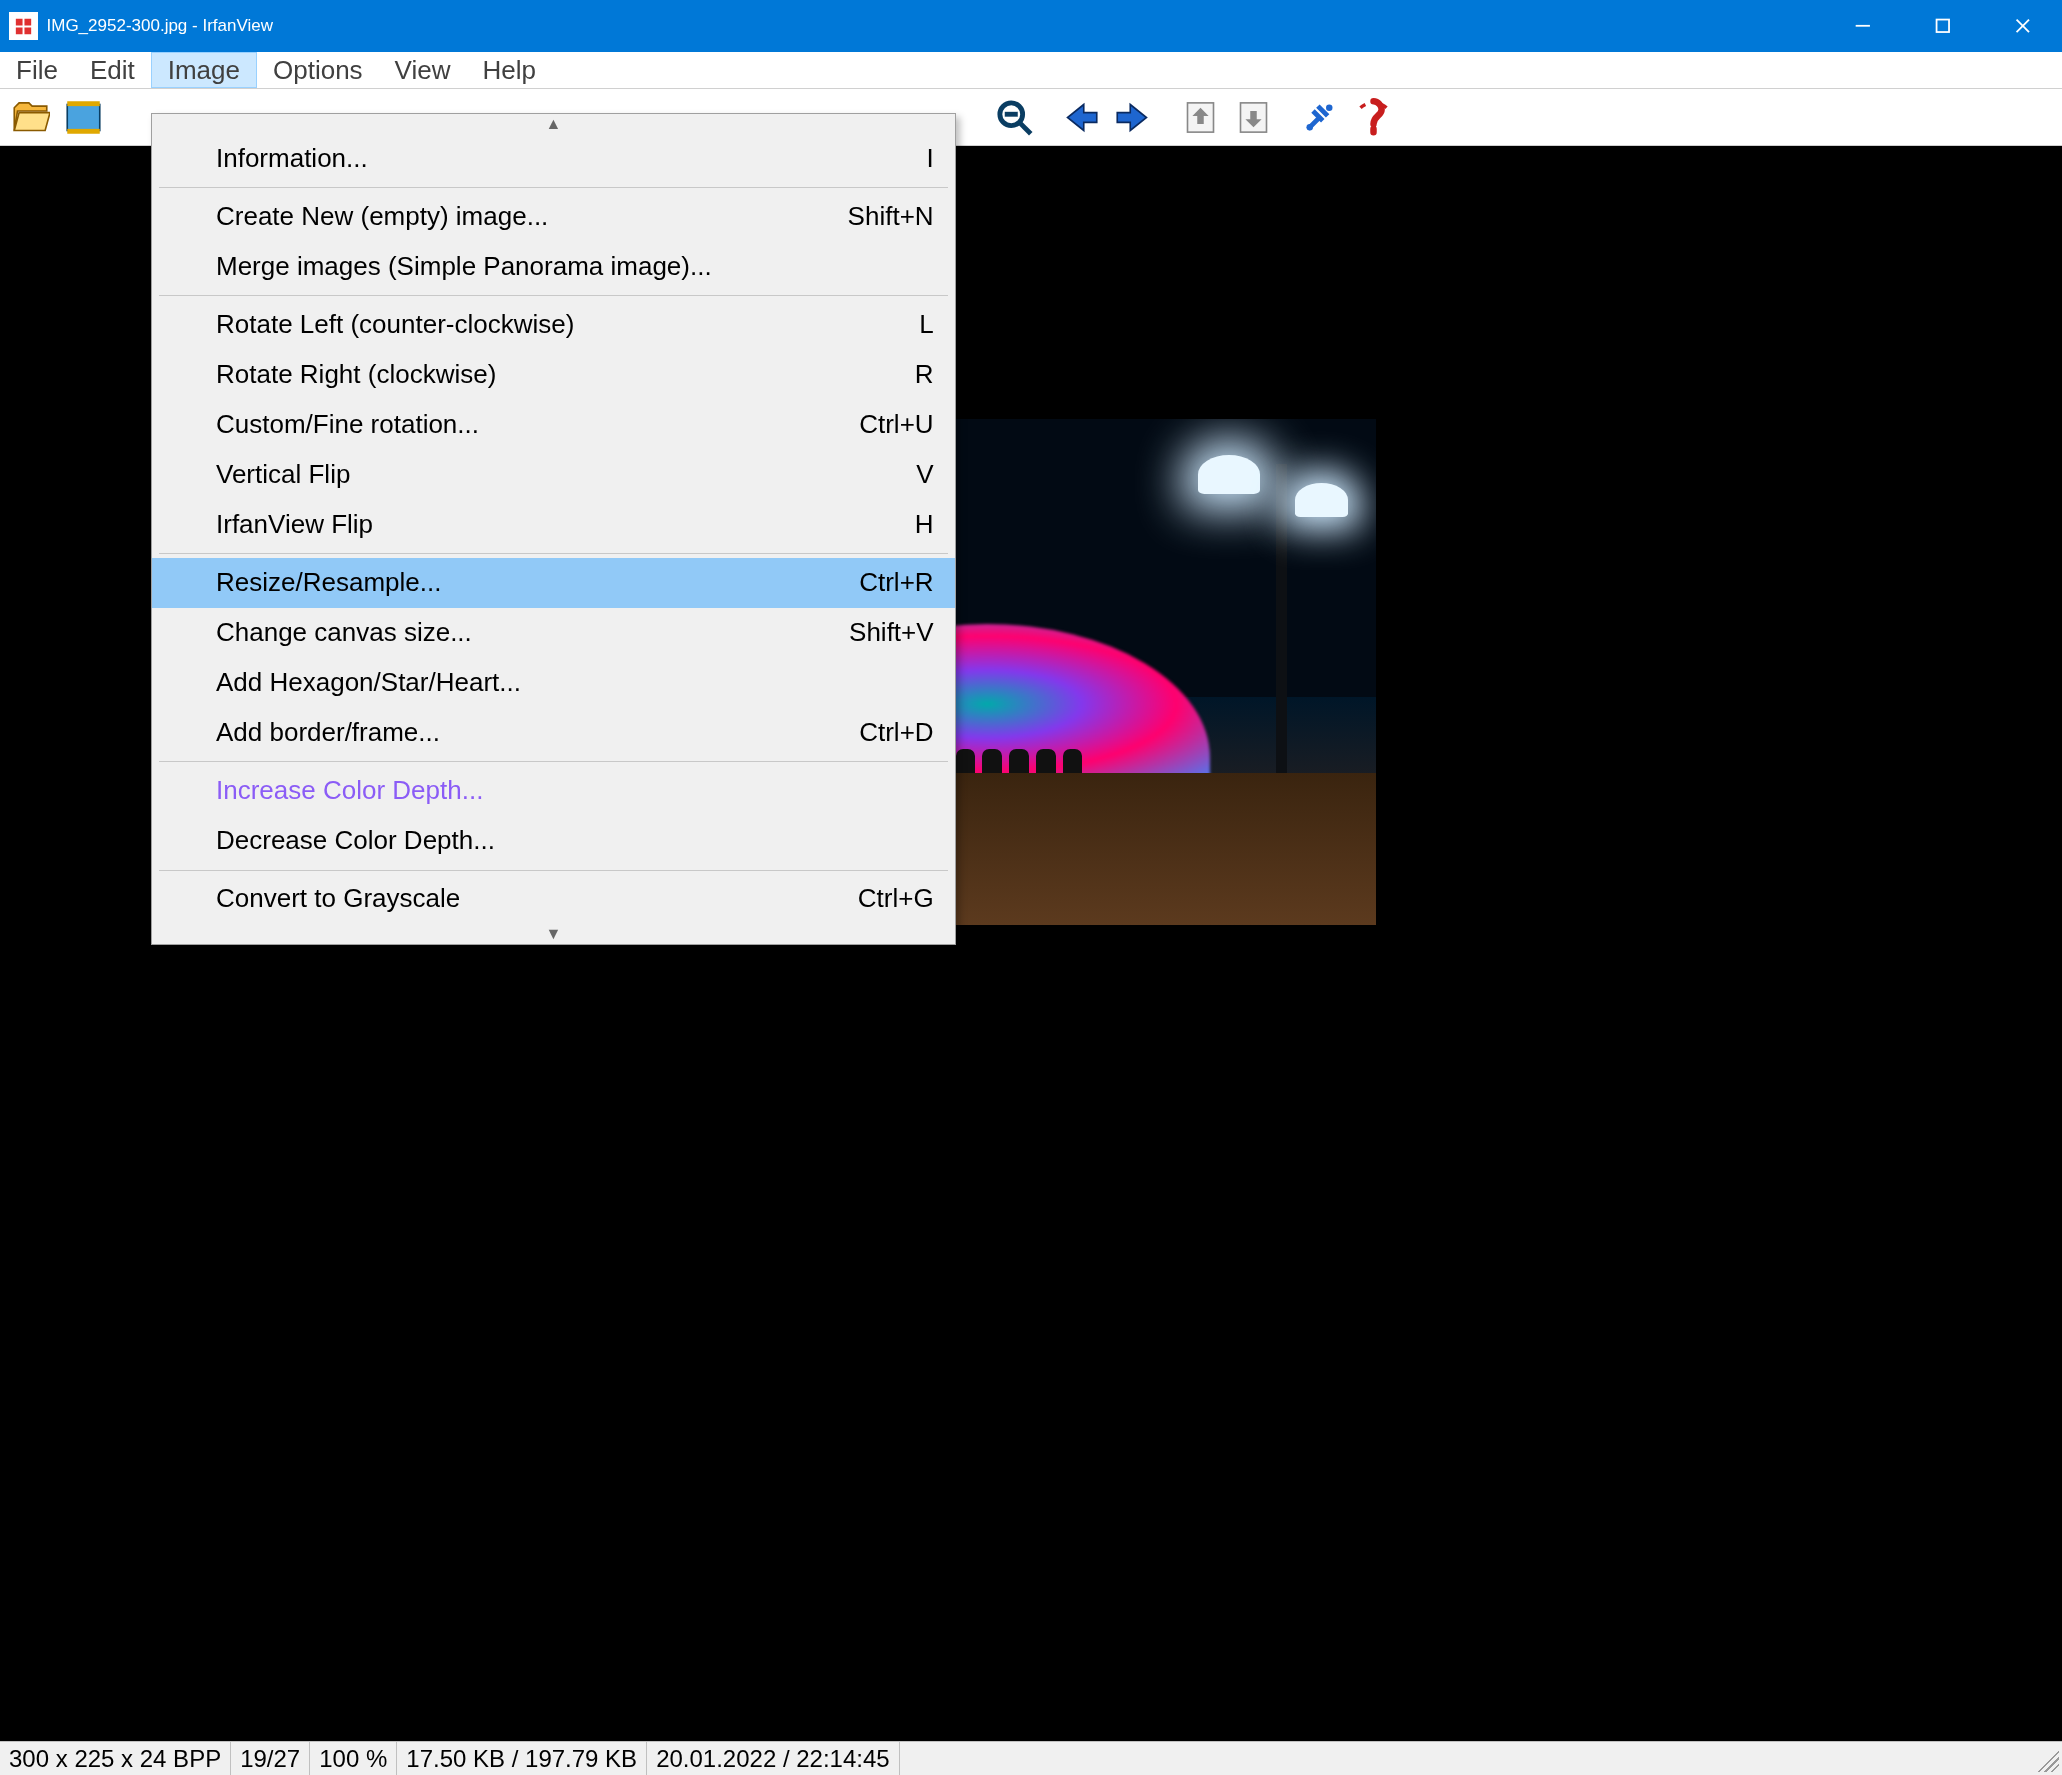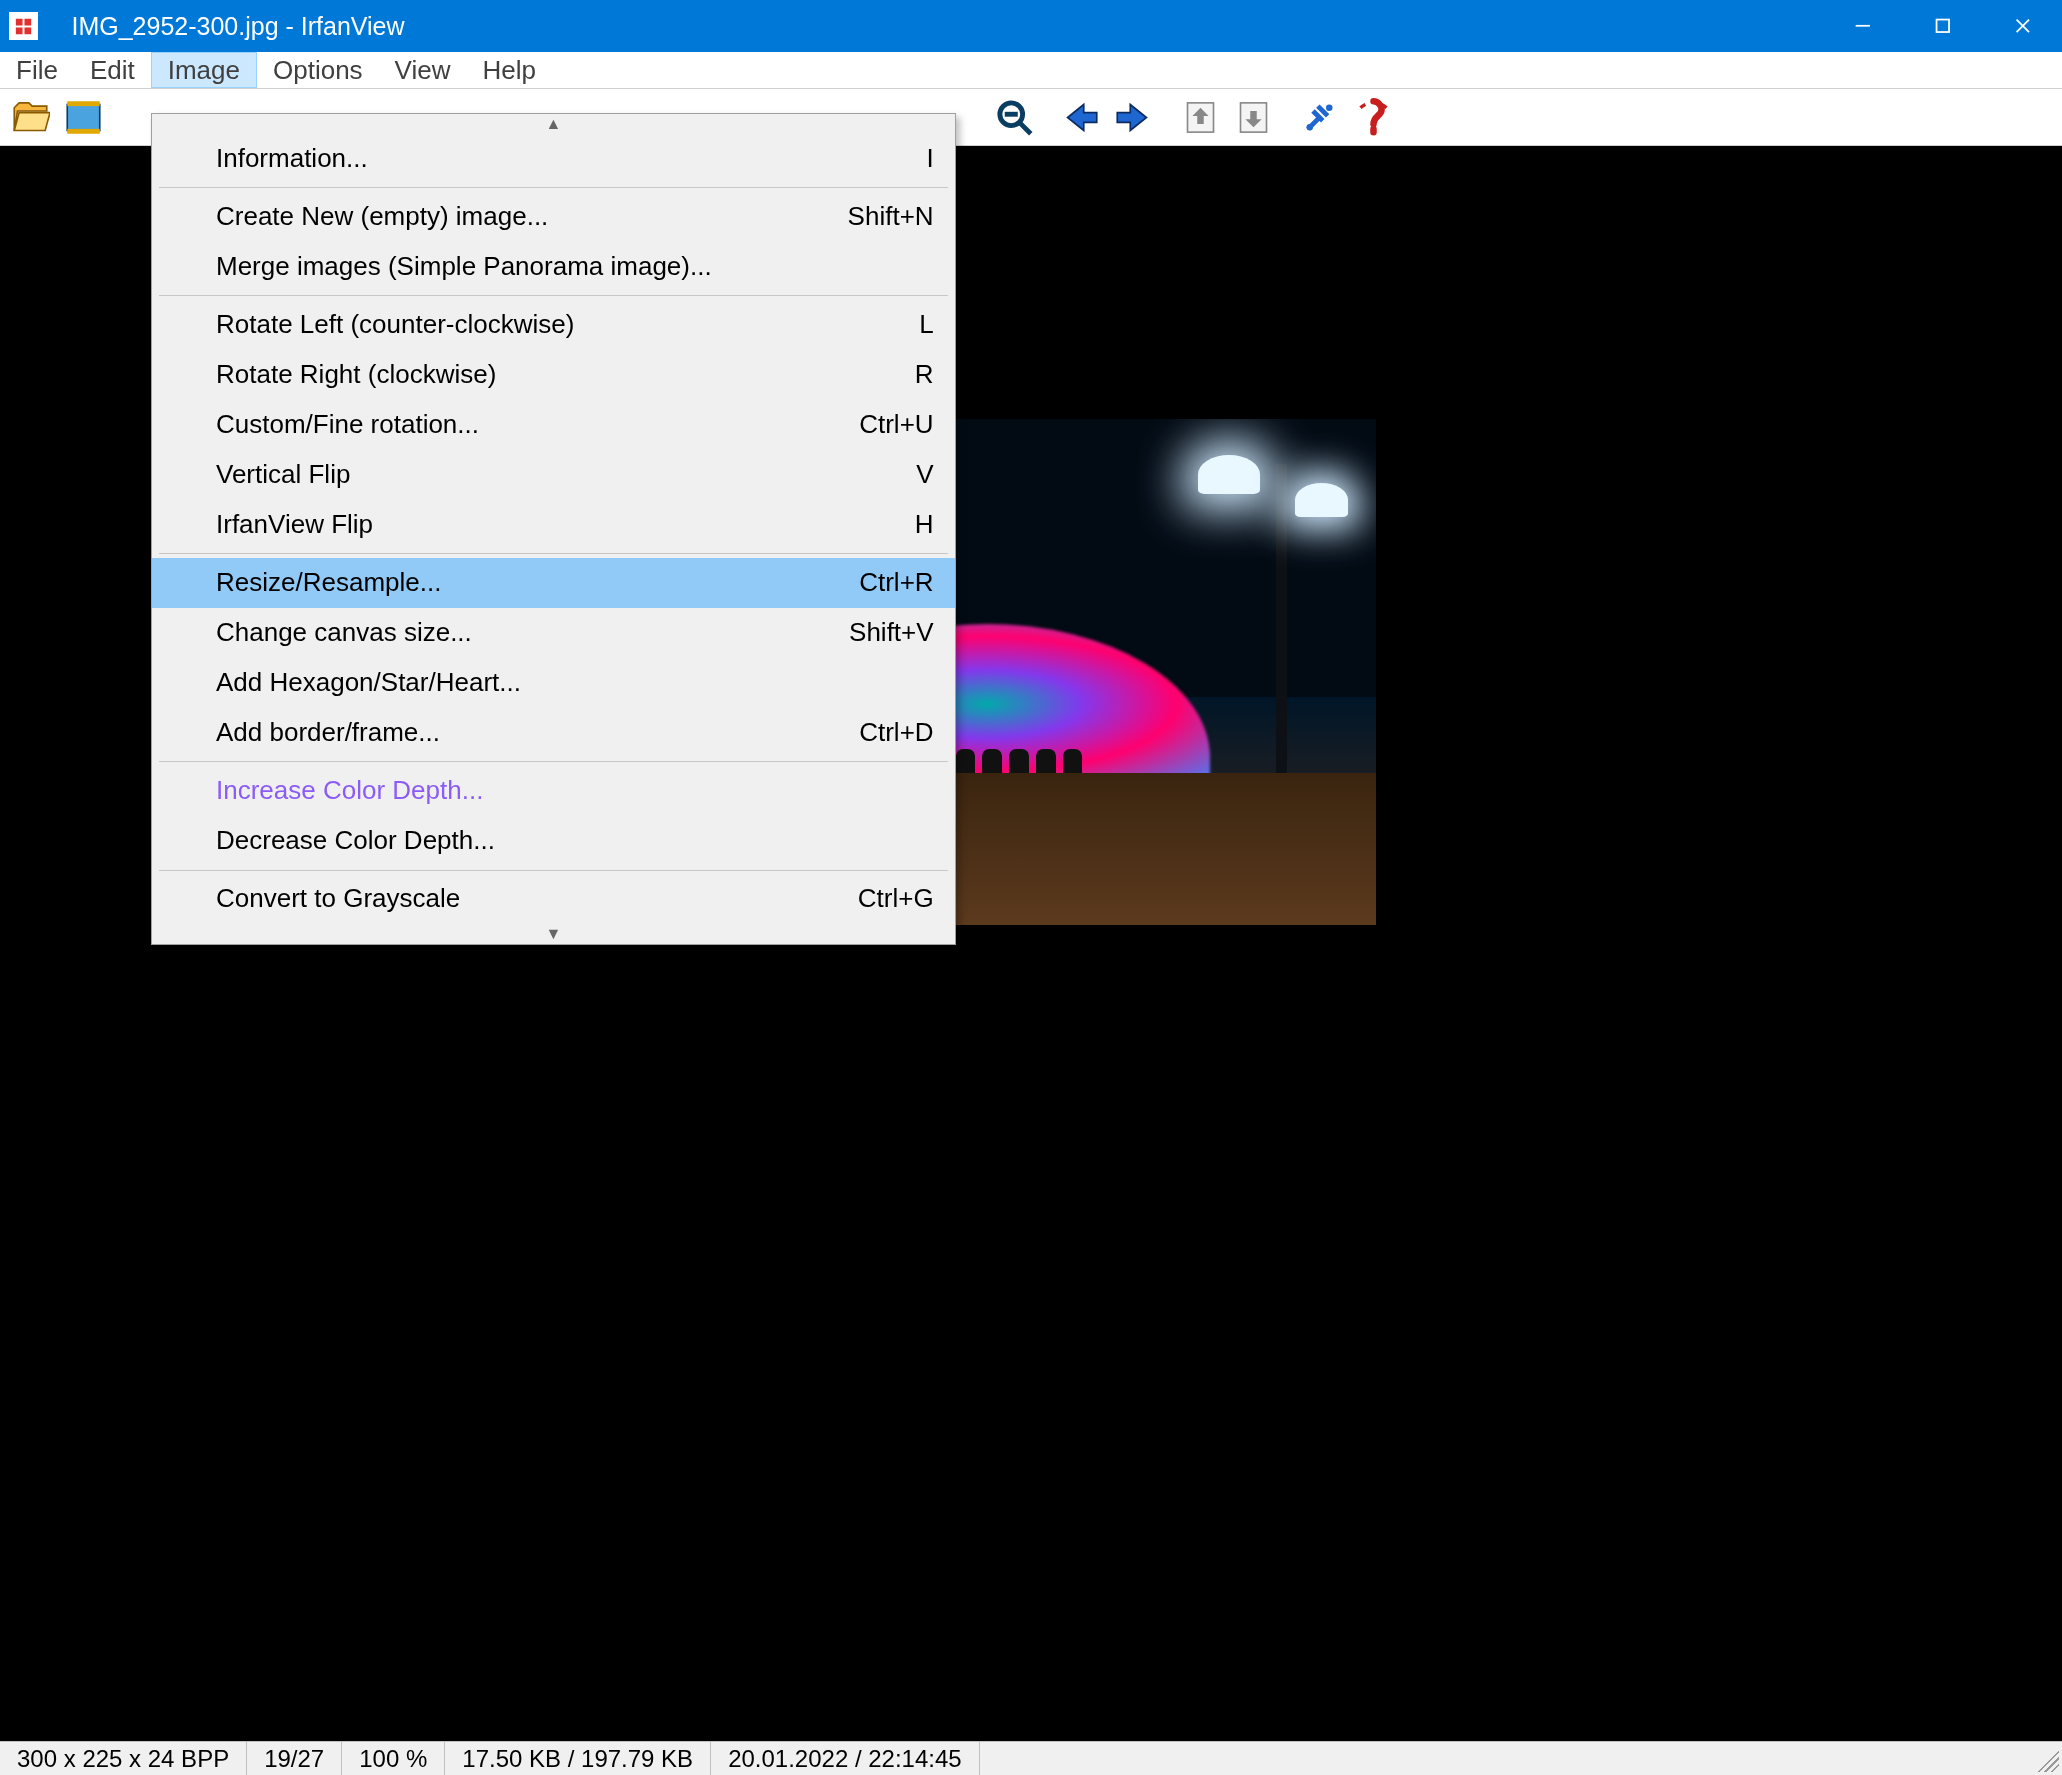--- a/index.html
+++ b/index.html
@@ -22,21 +22,21 @@
     align-items: center;
     padding-left: 9px;
   }
   .title-icon {
     width: 28.5px; height: 28.5px;
     background: #fff;
     margin-right: 9px;
     display: flex; align-items: center; justify-content: center;
     font-size: 21.4px;
   }
-  .title-text { flex: 1; font-size: 25px; margin-left: 25px; }
+  .title-text { flex: 1; font-size: 17px; }
   .win-controls { display: flex; }
   .win-btn {
     width: 80px; height: 52px;
     display: flex; align-items: center; justify-content: center;
     color: #fff;
     font-size: 19.6px;
   }
   .win-btn svg { stroke: #fff; stroke-width: 2; fill: none; }
 
   
@@ -134,21 +134,21 @@
   
   .statusbar {
     height: 34px;
     display: flex;
     align-items: center;
     background: #f0f0f0;
     border-top: 0.9px solid #c0c0c0;
     font-size: 24px;
   }
   .status-cell {
-    padding: 0 17px;
+    padding: 0 9px;
     border-right: 0.9px solid #c0c0c0;
     height: 100%;
     display: flex; align-items: center;
   }
   .status-grip {
     margin-left: auto;
     width: 27px; height: 27px;
     background:
       linear-gradient(135deg, transparent 60%, #999 60%, #999 64%, transparent 64%,
                        transparent 72%, #999 72%, #999 76%, transparent 76%,

